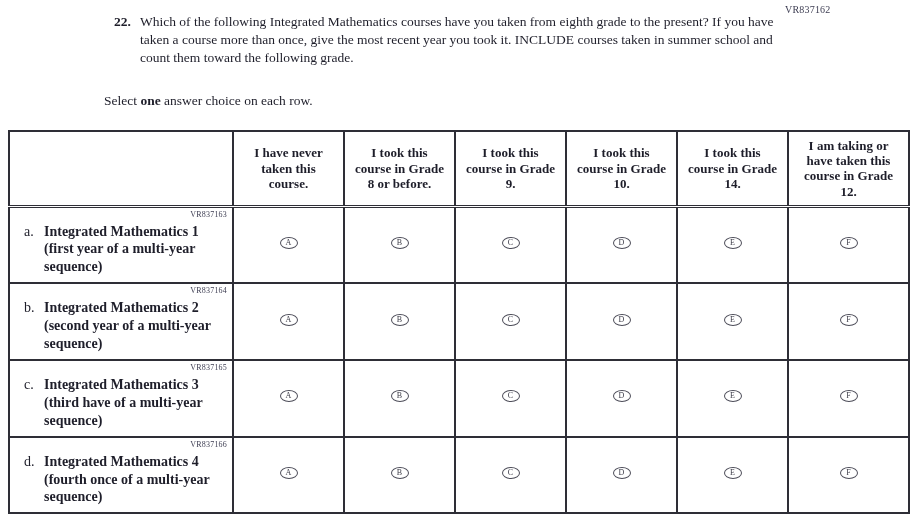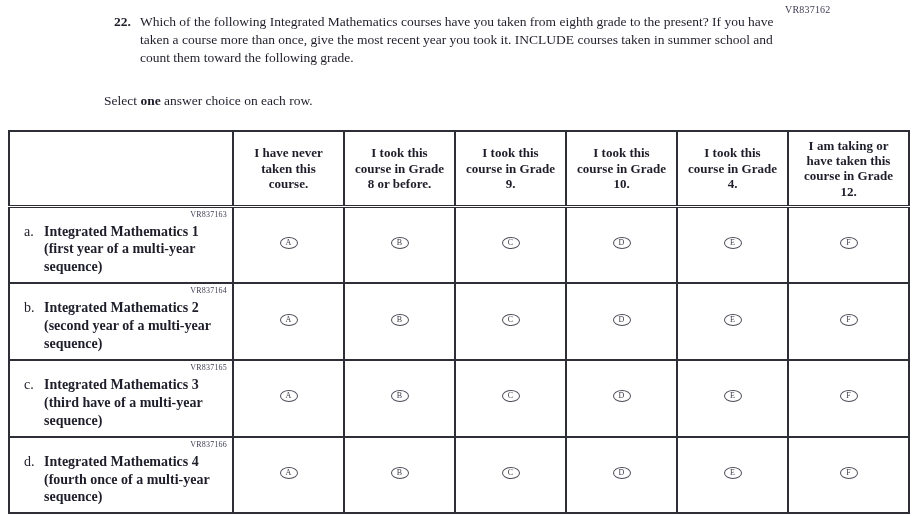--- a/index.html
+++ b/index.html
@@ -131,21 +131,21 @@
       <col class="c-opt">
       <col class="c-opt-l">
   </colgroup>
   <tbody>
       <tr class="header-row">
     <th></th>
     <th>I have never taken this course.</th>
     <th>I took this course in Grade 8 or before.</th>
     <th>I took this course in Grade 9.</th>
     <th>I took this course in Grade 10.</th>
-    <th>I took this course in Grade 4.</th>
+    <th>I took this course in Grade 14.</th>
     <th>I am taking or have taken this course in Grade 12.</th>
   </tr>
 
   <tr class="course-row">
     <td class="label-cell">
       <span class="row-code">VR837163</span>
       <div class="label-inner">
         <span class="row-letter">a.</span>
         <span class="row-text"><span class="course-title">Integrated Mathematics 1</span><br>
         <span class="course-sub">(first year of a multi-year sequence)</span></span>

